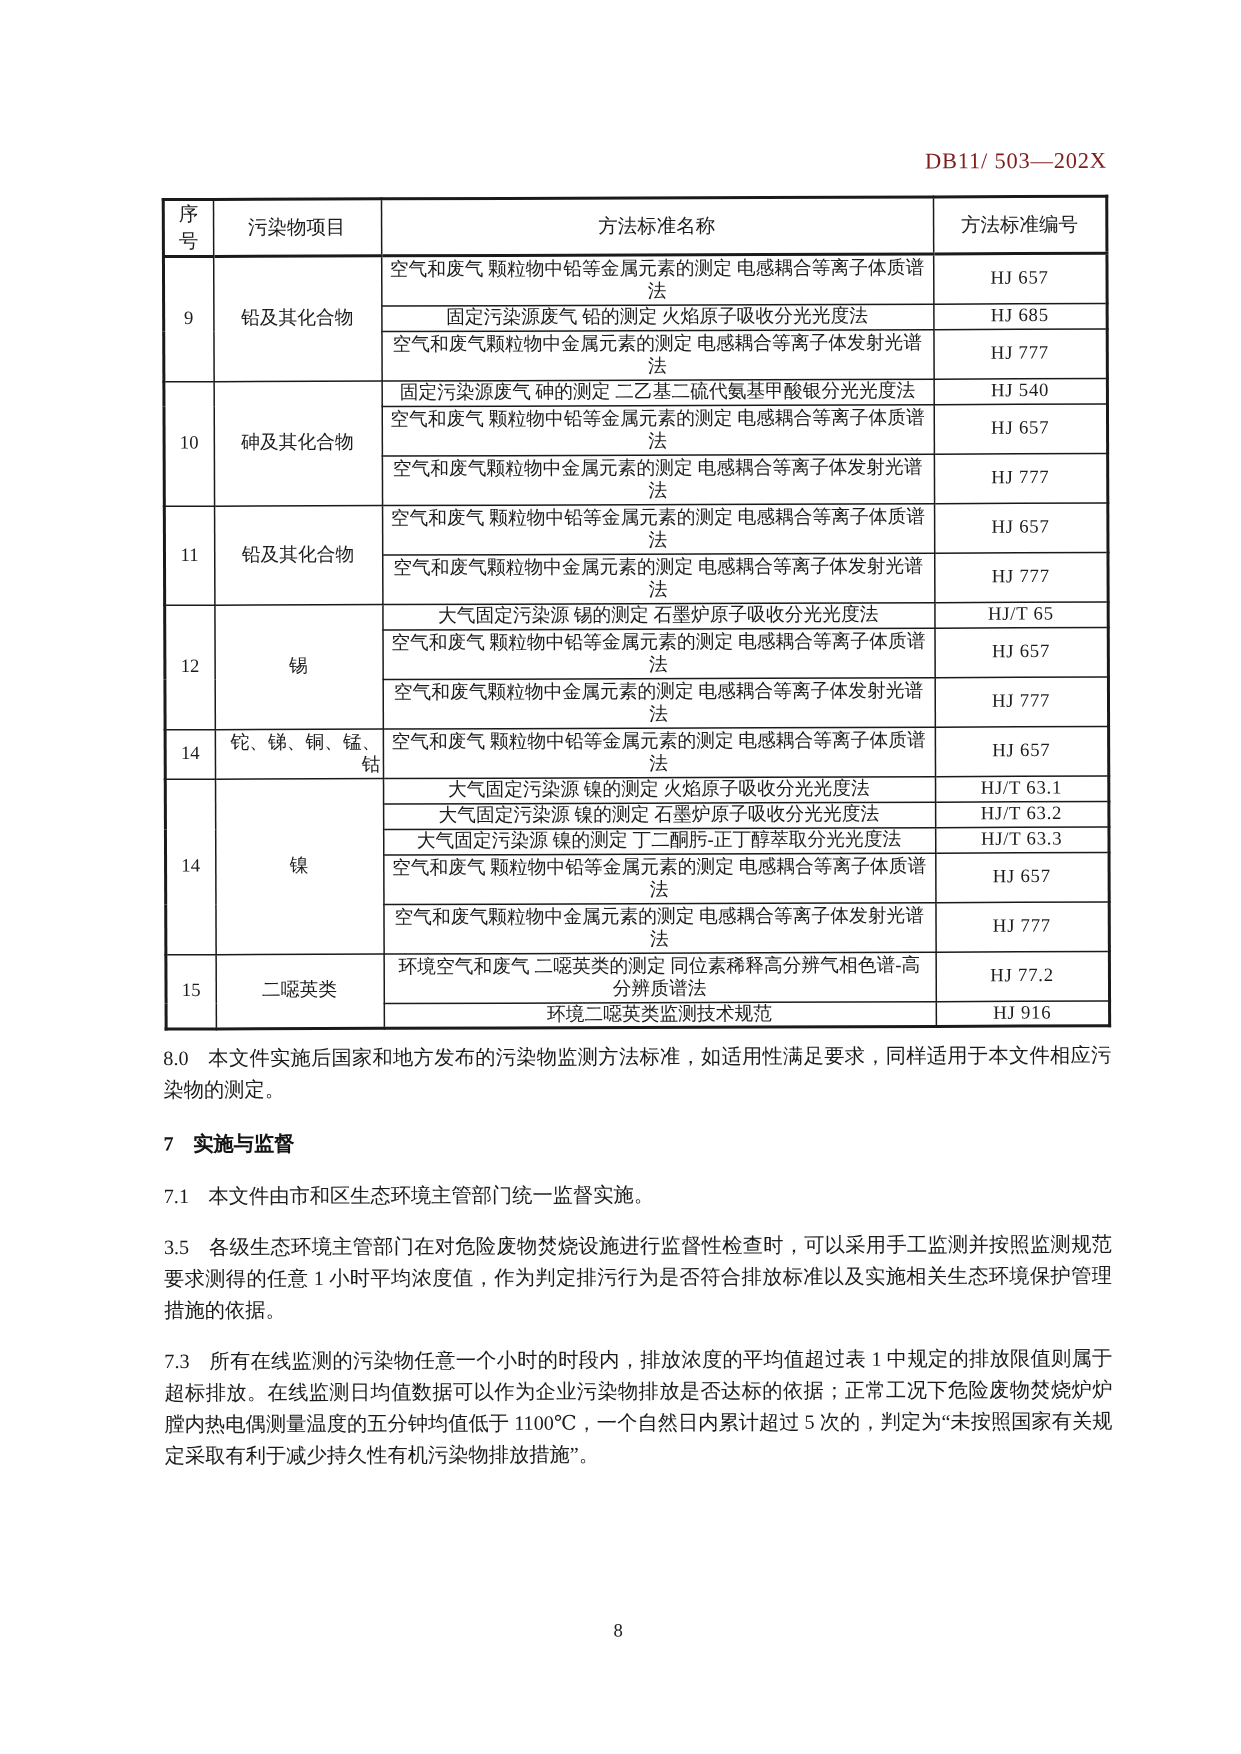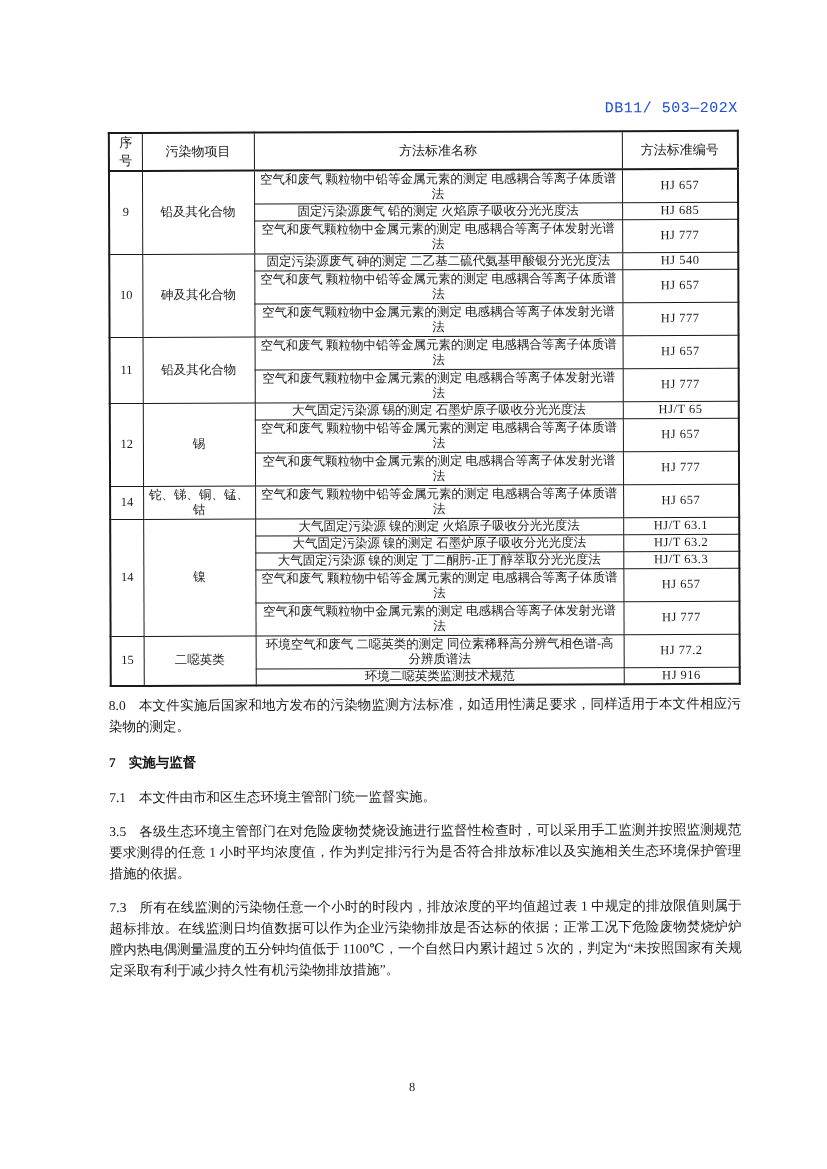--- a/index.html
+++ b/index.html
@@ -4,22 +4,22 @@
 <style>
   html,body{margin:0;padding:0;}
   body{
     width:827px;height:1169px;position:relative;overflow:hidden;
     background:#ffffff;color:#1c1c1c;
     font-family:"Liberation Serif","DejaVu Serif",serif;
   }
   .sheet{position:absolute;inset:0;transform:rotate(-0.2deg);transform-origin:50% 40%;}
   .std-code{
     position:absolute;top:101px;right:88px;
-    font-family:Liberation Mono, monospace;
-    font-size:15px;letter-spacing:0.5px;color:#1d4ed8;text-align:right;
+    font-family:Liberation Serif, serif;
+    font-size:15px;letter-spacing:0.5px;color:#7f1d1d;text-align:right;
   }
   .content{position:absolute;left:108px;top:131px;width:632px;}
   table.methods{
     border-collapse:collapse;table-layout:fixed;width:629px;margin-left:1px;
     border:2px solid #1a1a1a;
   }
   table.methods col.c-no{width:33px;}
   table.methods col.c-pol{width:112px;}
   table.methods col.c-name{width:368px;}
   table.methods col.c-code{width:116px;}
@@ -126,21 +126,21 @@
           <td>空气和废气 颗粒物中铅等金属元素的测定 电感耦合等离子体质谱法</td>
           <td class="code-cell">HJ 657</td>
         </tr>
         <tr class="r2">
           <td>空气和废气颗粒物中金属元素的测定 电感耦合等离子体发射光谱法</td>
           <td class="code-cell">HJ 777</td>
         </tr>
 
         <tr class="r2">
           <td>14</td>
-          <td style="padding:0 1px;">铊、锑、铜、锰、钴</td>
+          <td style="padding:0 1px;text-align:right;">铊、锑、铜、锰、钴</td>
           <td>空气和废气 颗粒物中铅等金属元素的测定 电感耦合等离子体质谱法</td>
           <td class="code-cell">HJ 657</td>
         </tr>
 
         <tr class="r1">
           <td rowspan="5">14</td>
           <td rowspan="5">镍</td>
           <td>大气固定污染源 镍的测定 火焰原子吸收分光光度法</td>
           <td class="code-cell">HJ/T 63.1</td>
         </tr>

